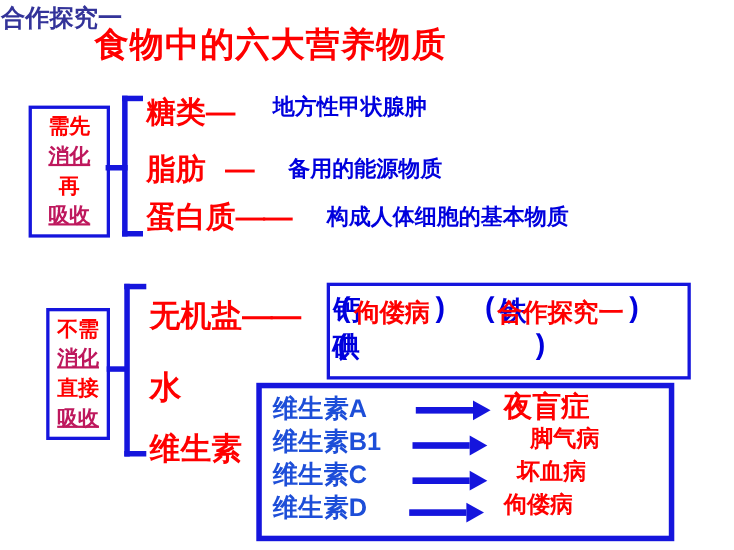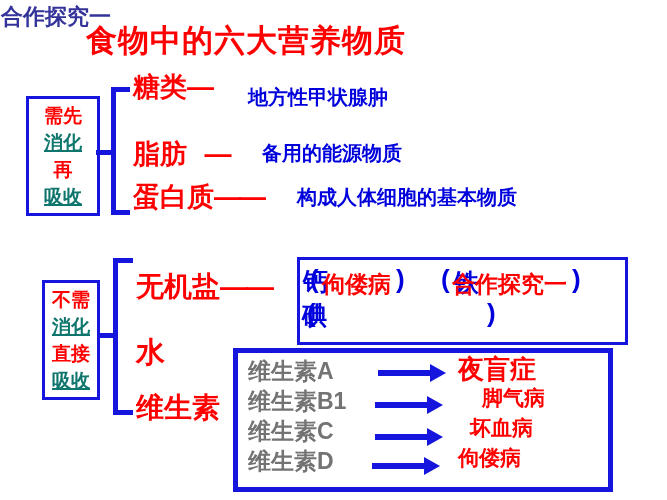--- a/index.html
+++ b/index.html
@@ -2,21 +2,21 @@
 <html><head>
 <meta charset="utf-8">
 <style>
   html,body{margin:0;padding:0;background:#fff;}
   #slide{
     position:relative;width:667px;height:500px;background:#ffffff;overflow:hidden;
     font-family:"Liberation Sans","DejaVu Sans",sans-serif;
   }
   .abs{position:absolute;white-space:nowrap;}
   .red{color:#ff0000;}
-  .blue{color:#0f766e;}
+  .blue{color:#be185d;}
   .ul{text-decoration:underline;text-decoration-thickness:2px;}
 
   .corner-label{left:1px;top:2px;font-size:22px;font-weight:bold;color:#333399;}
   .main-title{left:86px;top:20px;font-size:31px;font-weight:bold;color:#ff0000;letter-spacing:1px;}
 
   .side-box{border:3px solid #1515dd;text-align:center;font-size:19px;font-weight:bold;line-height:27px;padding:3px 0;background:#fff;}
   #box1{left:26px;top:96px;width:68px;}
   #box2{left:42px;top:280px;width:52px;}
 
   .line{position:absolute;background:#1515dd;}
@@ -28,21 +28,21 @@
   .term2{font-size:28px;font-weight:bold;color:#ff0000;}
 
   .outline-box{position:absolute;border:3px solid #1515dd;background:transparent;}
   #minerals-box{left:297px;top:257px;width:325px;height:82px;}
   #vitamins-box{left:233px;top:348px;width:370px;height:134px;border-width:5px;}
 
   .m-el{font-size:25px;font-weight:bold;color:#0000dd;}
   .m-par{font-size:26px;font-weight:bold;color:#0000dd;}
   .m-dis{font-size:23px;font-weight:bold;color:#ff0000;}
 
-  .vit-label{font-size:23px;font-weight:bold;color:#737373;}
+  .vit-label{font-size:23px;font-weight:bold;color:#1d4ed8;}
   .vit-dis{font-size:21px;font-weight:bold;color:#ff0000;}
   .vit-dis-big{font-size:26px;font-weight:800;color:#ff0000;}
 
   .arrow{position:absolute;display:flex;align-items:center;}
   .arrow .shaft{width:52px;height:6px;background:#1515dd;}
   .arrow .head{width:0;height:0;border-left:16px solid #1515dd;border-top:9px solid transparent;border-bottom:9px solid transparent;}
 </style>
 </head>
 <body>
 
@@ -56,21 +56,21 @@
     <div class="blue ul">消化</div>
     <div class="red">再</div>
     <div class="blue ul">吸收</div>
   </div>
 
   <div class="line" style="left:96px;top:150px;width:20px;height:5px;"></div>
   <div class="line" style="left:111px;top:87px;width:5px;height:128px;"></div>
   <div class="line" style="left:111px;top:87px;width:19px;height:5px;"></div>
   <div class="line" style="left:111px;top:210px;width:19px;height:5px;"></div>
 
-  <div class="abs term" style="left:133px;top:69px;">
+  <div class="abs term" style="left:133px;top:84px;">
     <span>糖类</span><span class="dash">—</span>
   </div>
   <div class="abs desc" style="left:248px;top:84px;">地方性甲状腺肿</div>
 
   <div class="abs desc" style="left:262px;top:140px;">备用的能源物质</div>
   <div class="abs term" style="left:133px;top:136px;">
     <span>脂肪</span> <span class="dash" style="margin-left:10px;">—</span>
   </div>
 
   <div class="abs term" style="left:133px;top:179px;">

